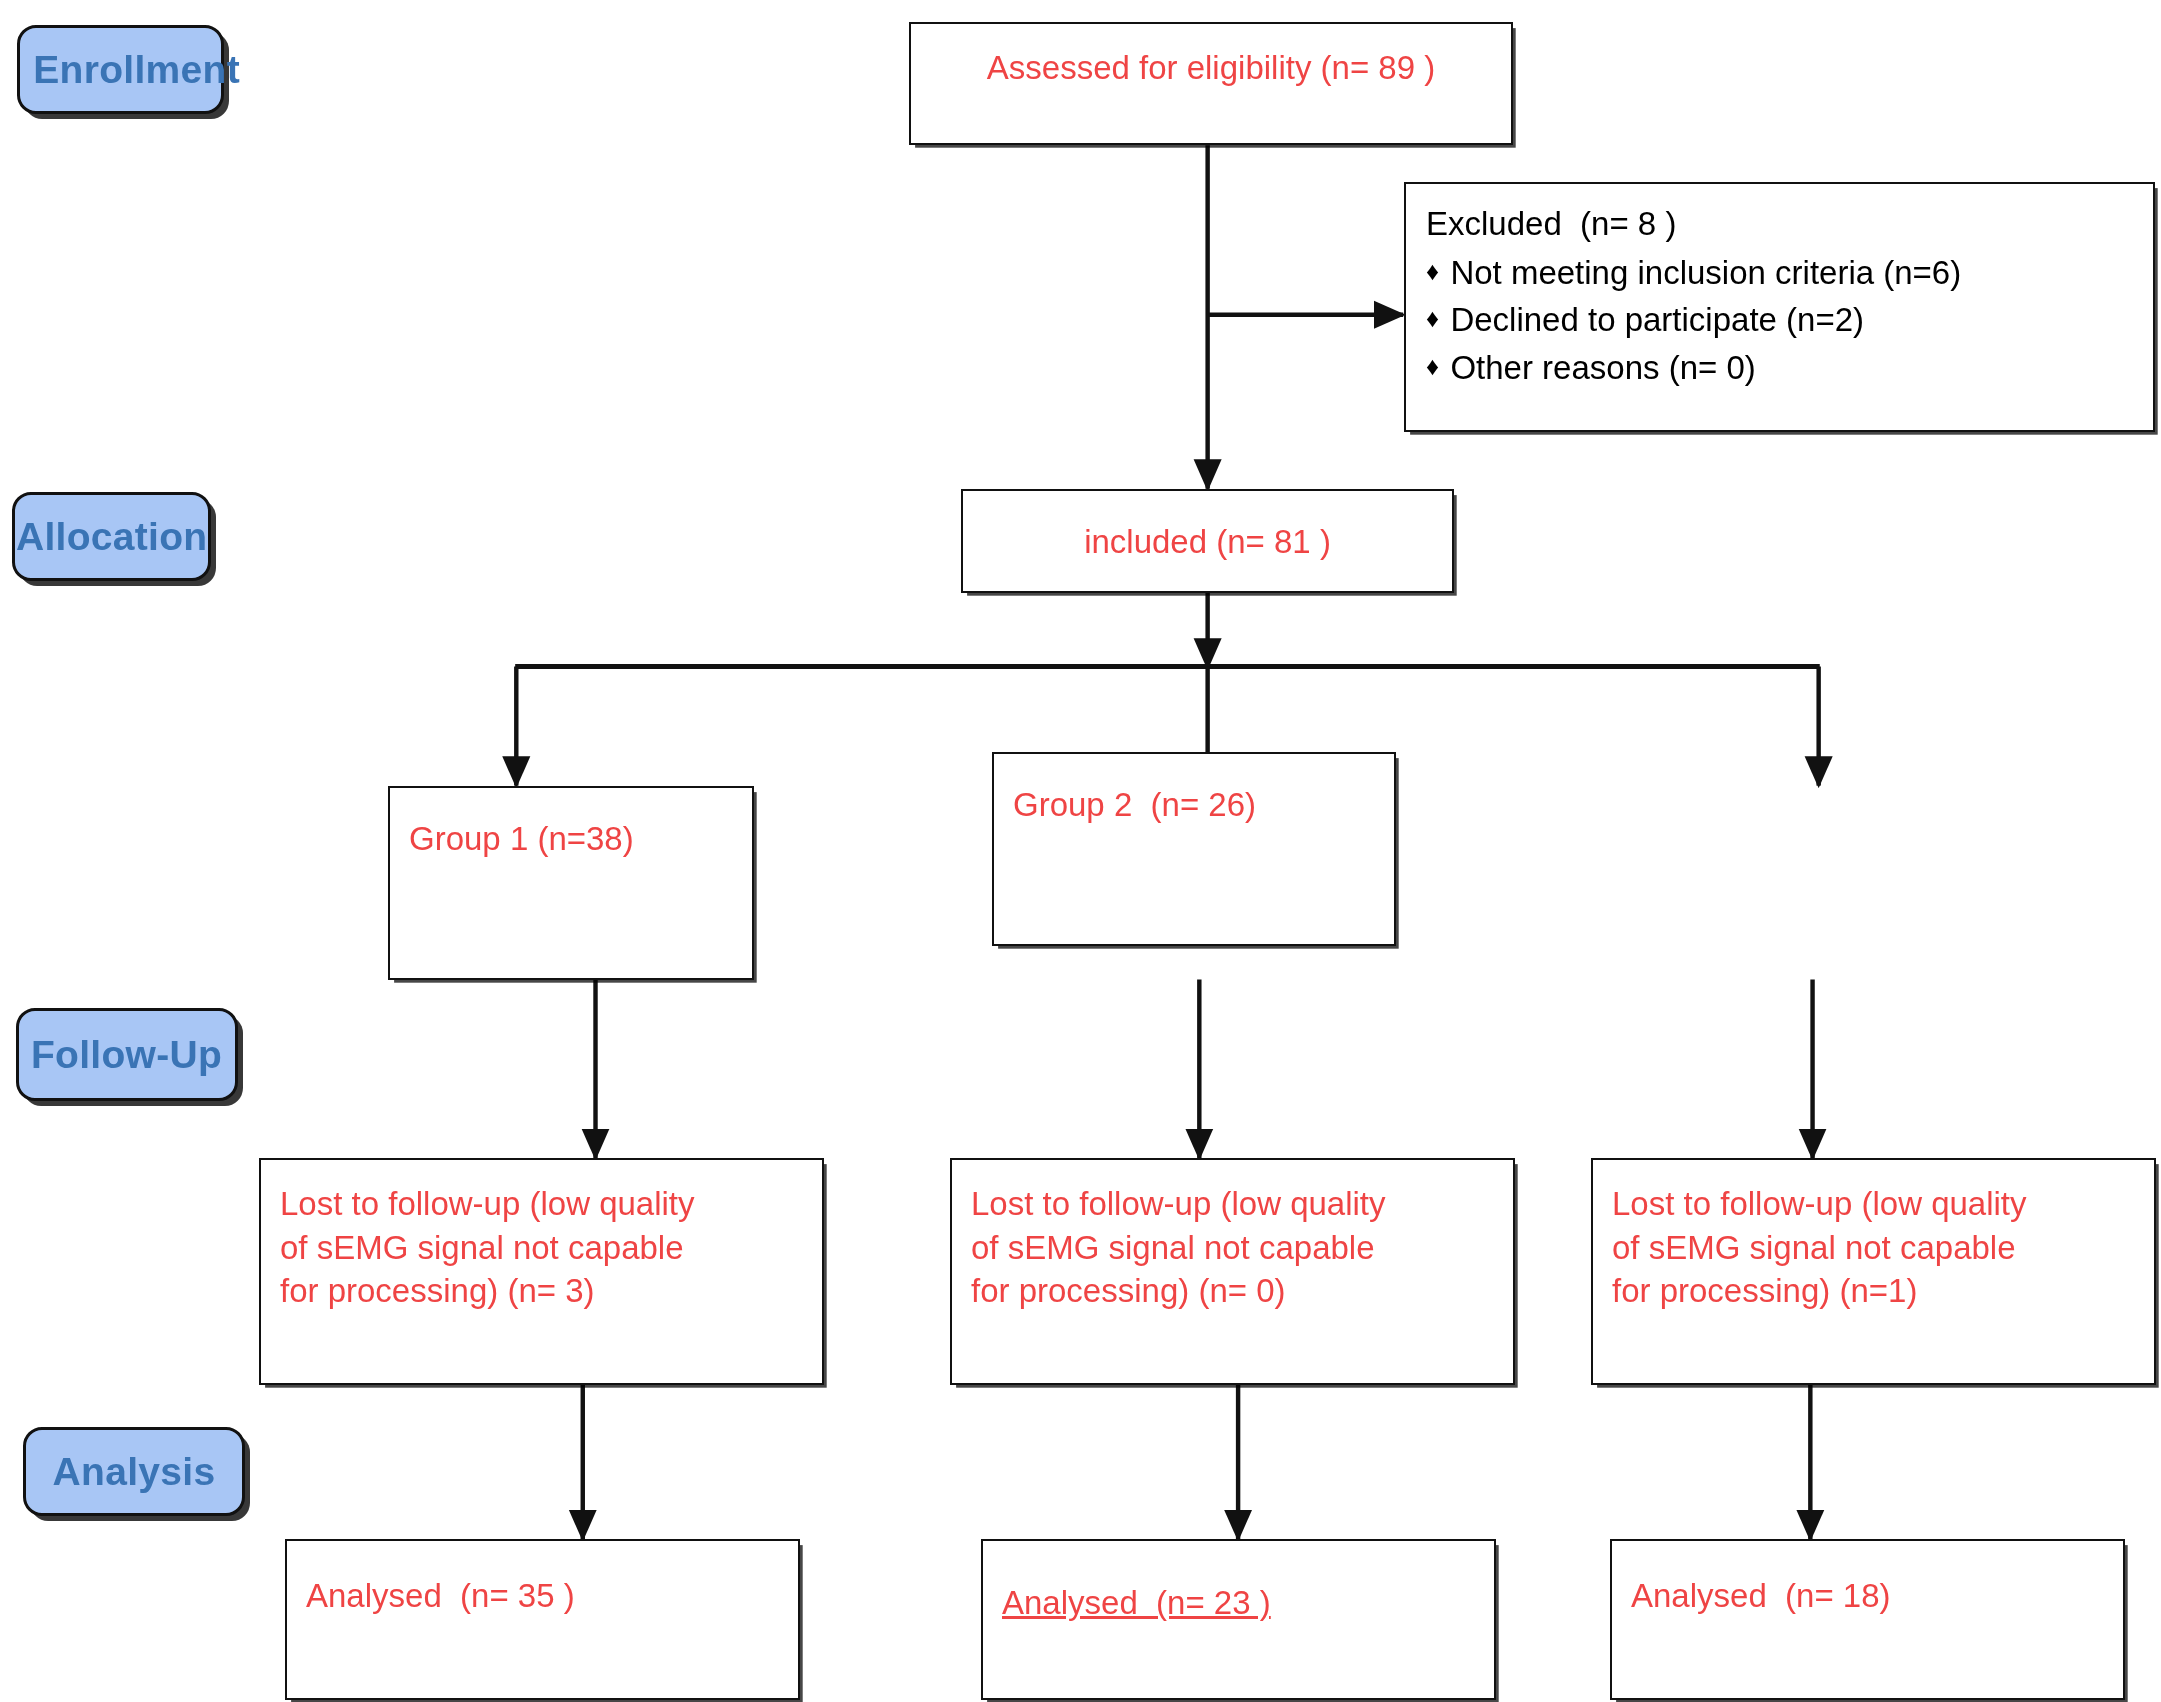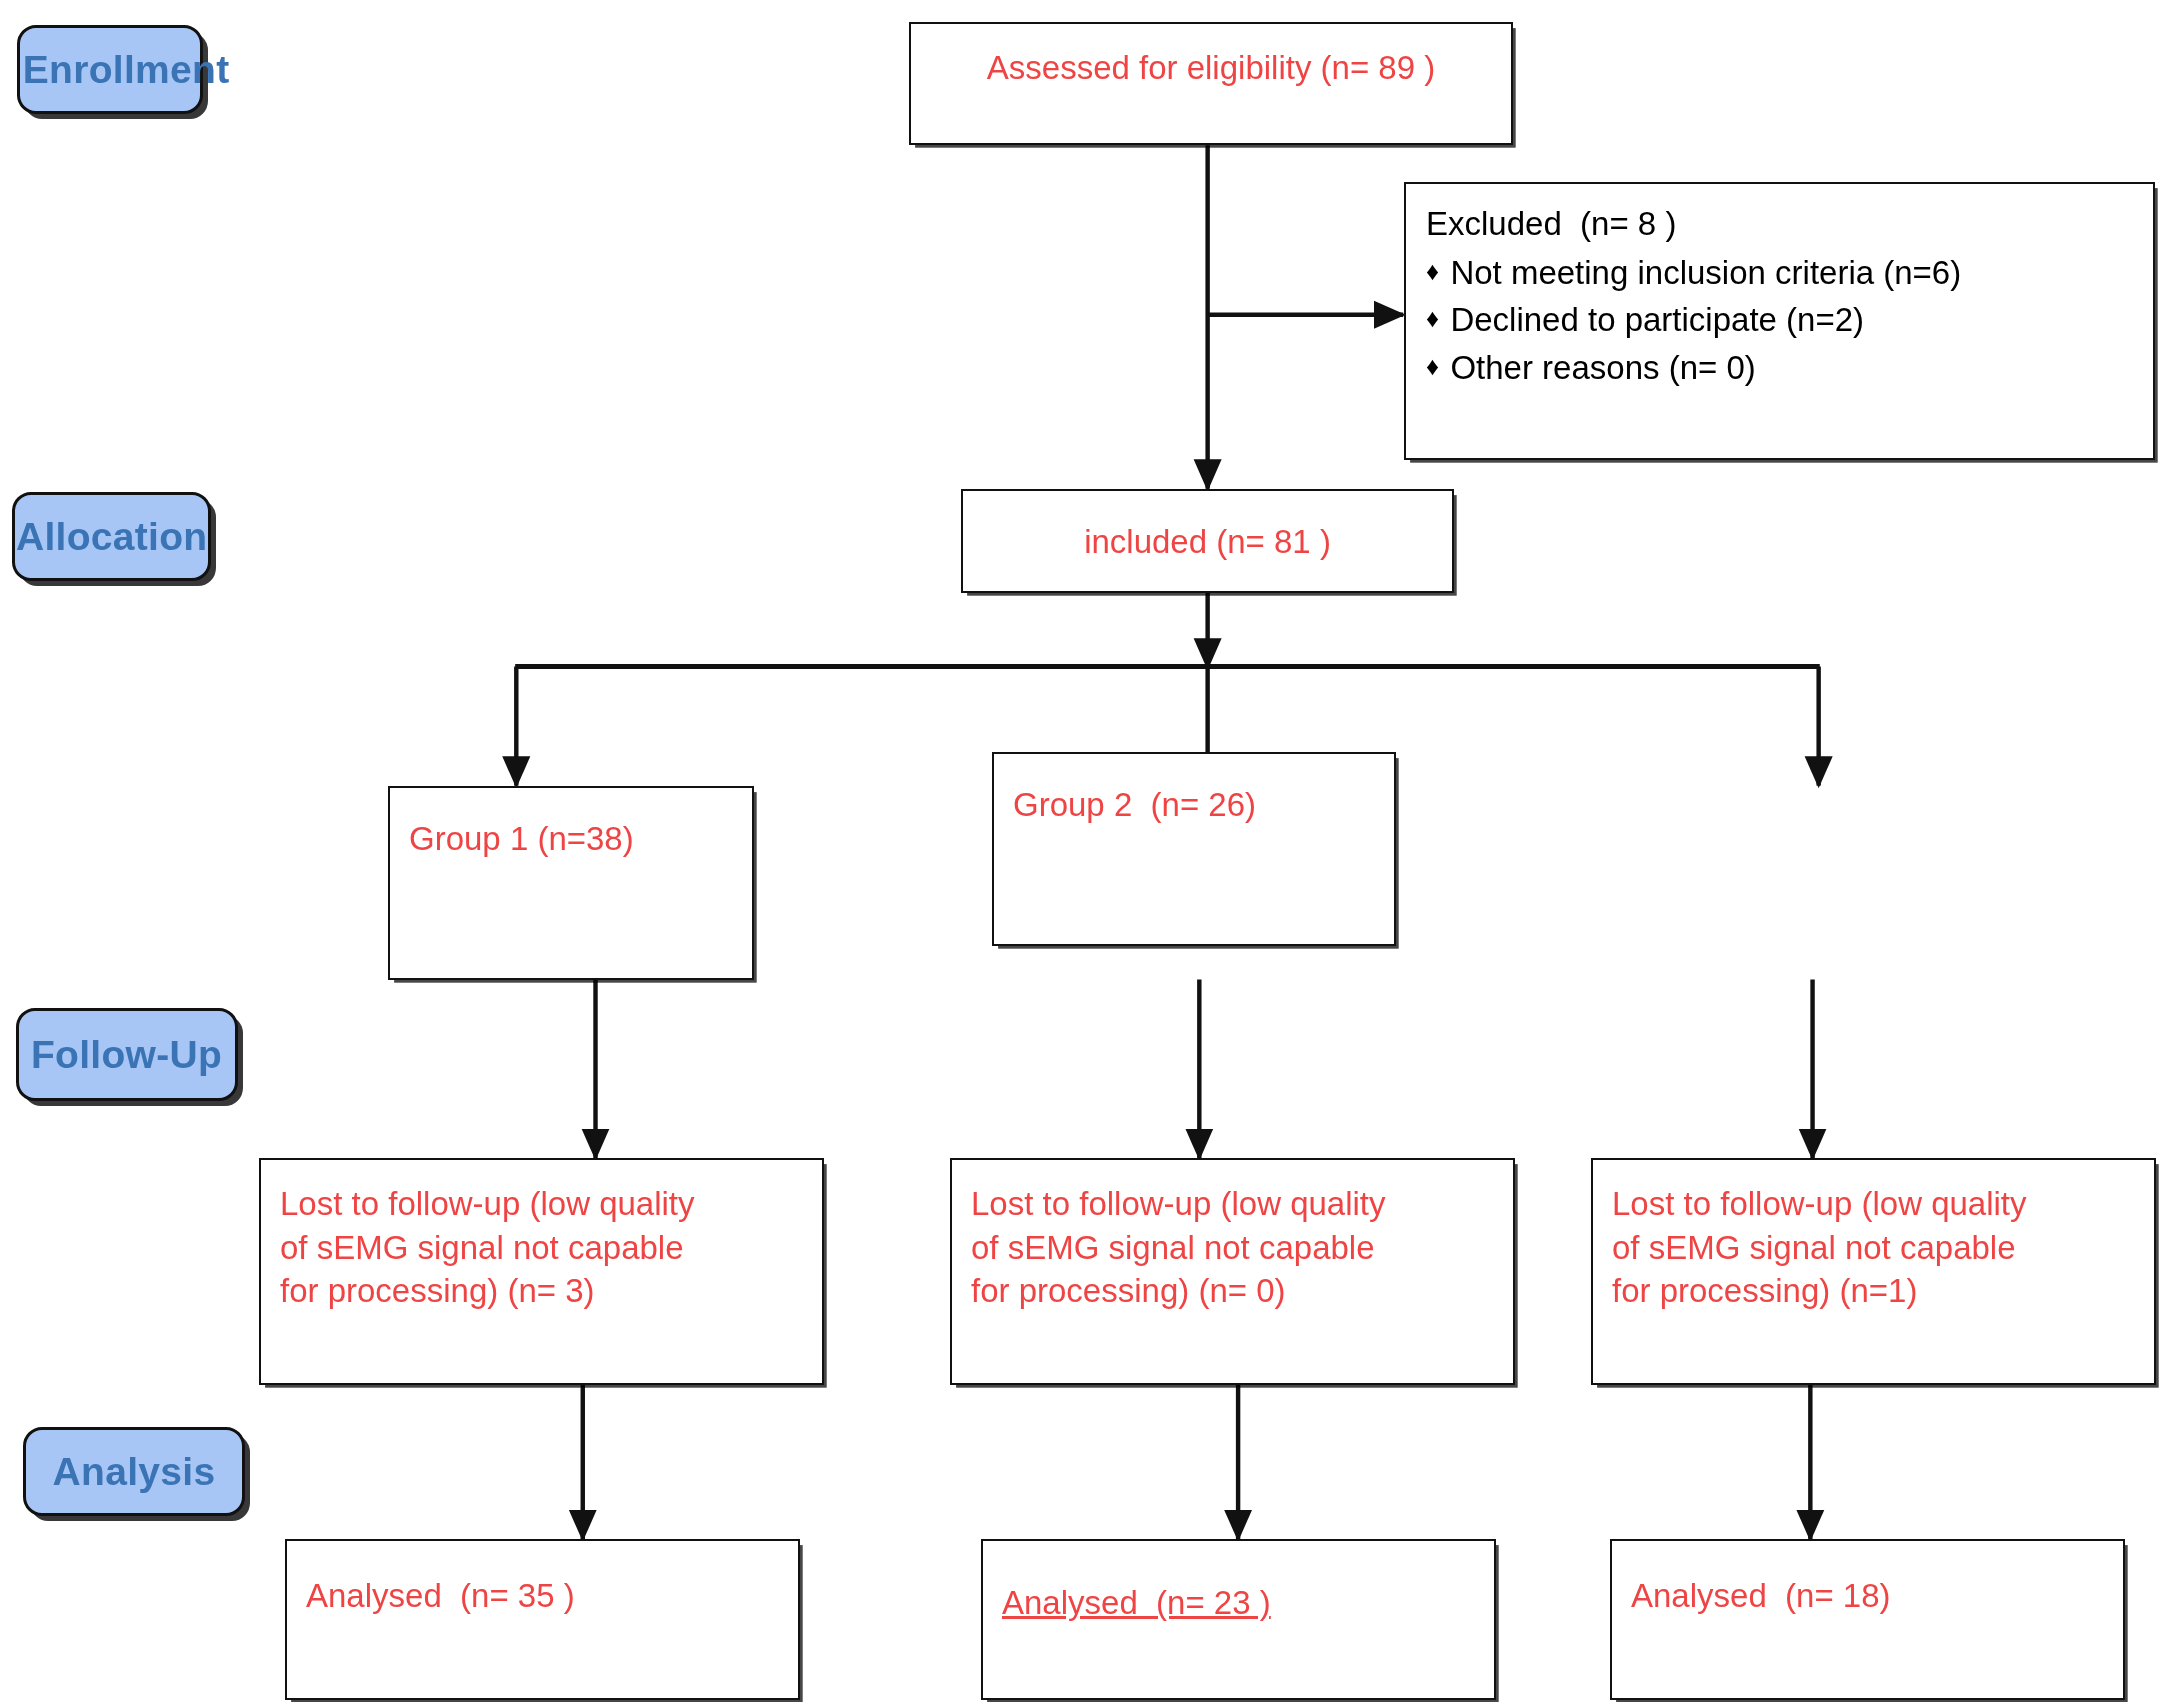--- a/index.html
+++ b/index.html
@@ -127,41 +127,41 @@
 
     <line x1="1075" y1="1768" x2="1075" y2="2090" stroke="#111111" stroke-width="8" marker-end="url(#arrowhead)"></line>
     <line x1="2165" y1="1768" x2="2165" y2="2090" stroke="#111111" stroke-width="8" marker-end="url(#arrowhead)"></line>
     <line x1="3272" y1="1768" x2="3272" y2="2090" stroke="#111111" stroke-width="8" marker-end="url(#arrowhead)"></line>
 
     <line x1="1052" y1="2500" x2="1052" y2="2778" stroke="#111111" stroke-width="8" marker-end="url(#arrowhead)"></line>
     <line x1="2235" y1="2500" x2="2235" y2="2778" stroke="#111111" stroke-width="8" marker-end="url(#arrowhead)"></line>
     <line x1="3268" y1="2500" x2="3268" y2="2778" stroke="#111111" stroke-width="8" marker-end="url(#arrowhead)"></line>
   </svg>
 
-  <div class="stage-badge" style="left:16.6px; top:25px; width:186px; height:89px;padding-left:33px;">
+  <div class="stage-badge" style="left:16.6px; top:25px; width:207px; height:89px;padding-left:33px;">
     <span class="stage-label">Enrollment</span>
   </div>
 
   <div class="stage-badge" style="left:12.2px; top:492px; width:199px; height:89px;">
     <span class="stage-label">Allocation</span>
   </div>
 
   <div class="stage-badge" style="left:15.5px; top:1008px; width:222px; height:93px;">
     <span class="stage-label">Follow-Up</span>
   </div>
 
   <div class="stage-badge" style="left:23px; top:1427px; width:222px; height:89px;">
     <span class="stage-label">Analysis</span>
   </div>
 
   <div class="flow-box centered" style="left:909px; top:22px; width:604px; height:123px;">
     <div class="box-text">Assessed for eligibility (n= 89 )</div>
   </div>
 
-  <div class="flow-box" style="left:1404px; top:182px; width:751px; height:278px;">
+  <div class="flow-box" style="left:1404px; top:182px; width:751px; height:250px;">
     <div class="excluded-head">Excluded  (n= 8 )</div>
     <div class="excluded-list">
       <div class="excluded-item">
         <span class="bullet-diamond">♦</span>
         <span>Not meeting inclusion criteria (n=6)</span>
       </div>
       <div class="excluded-item">
         <span class="bullet-diamond">♦</span>
         <span>Declined to participate (n=2)</span>
       </div>

